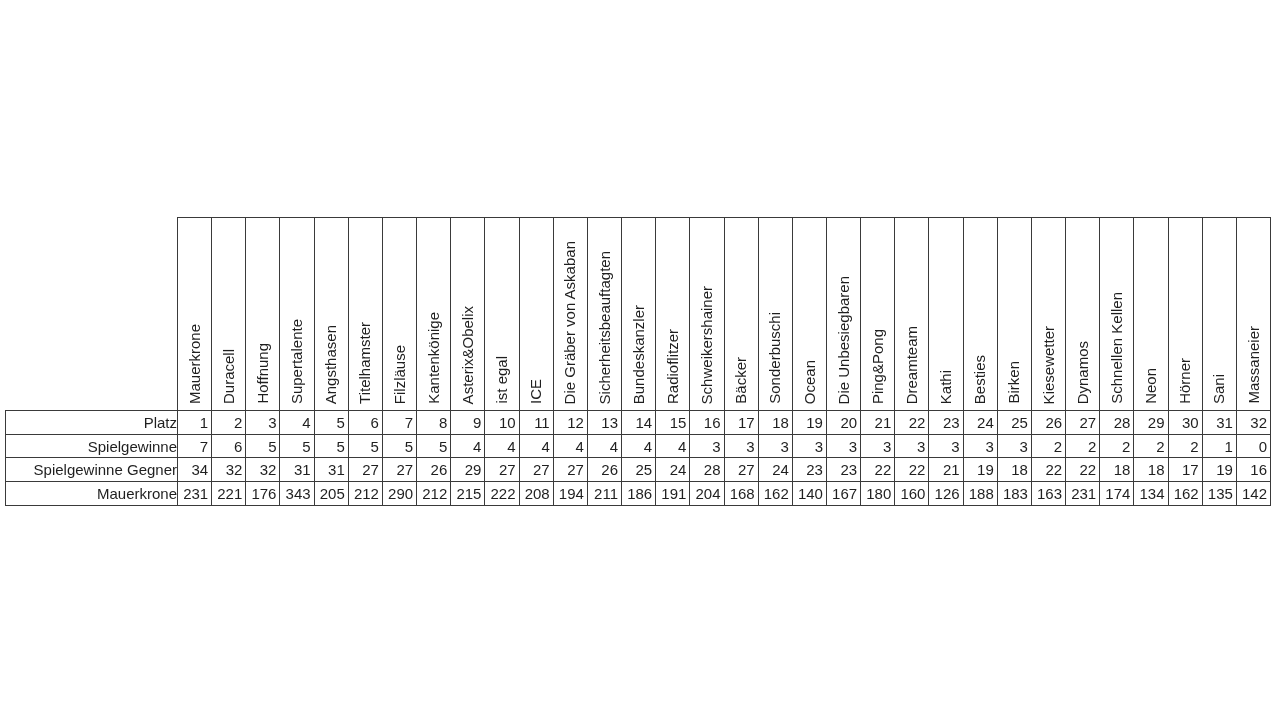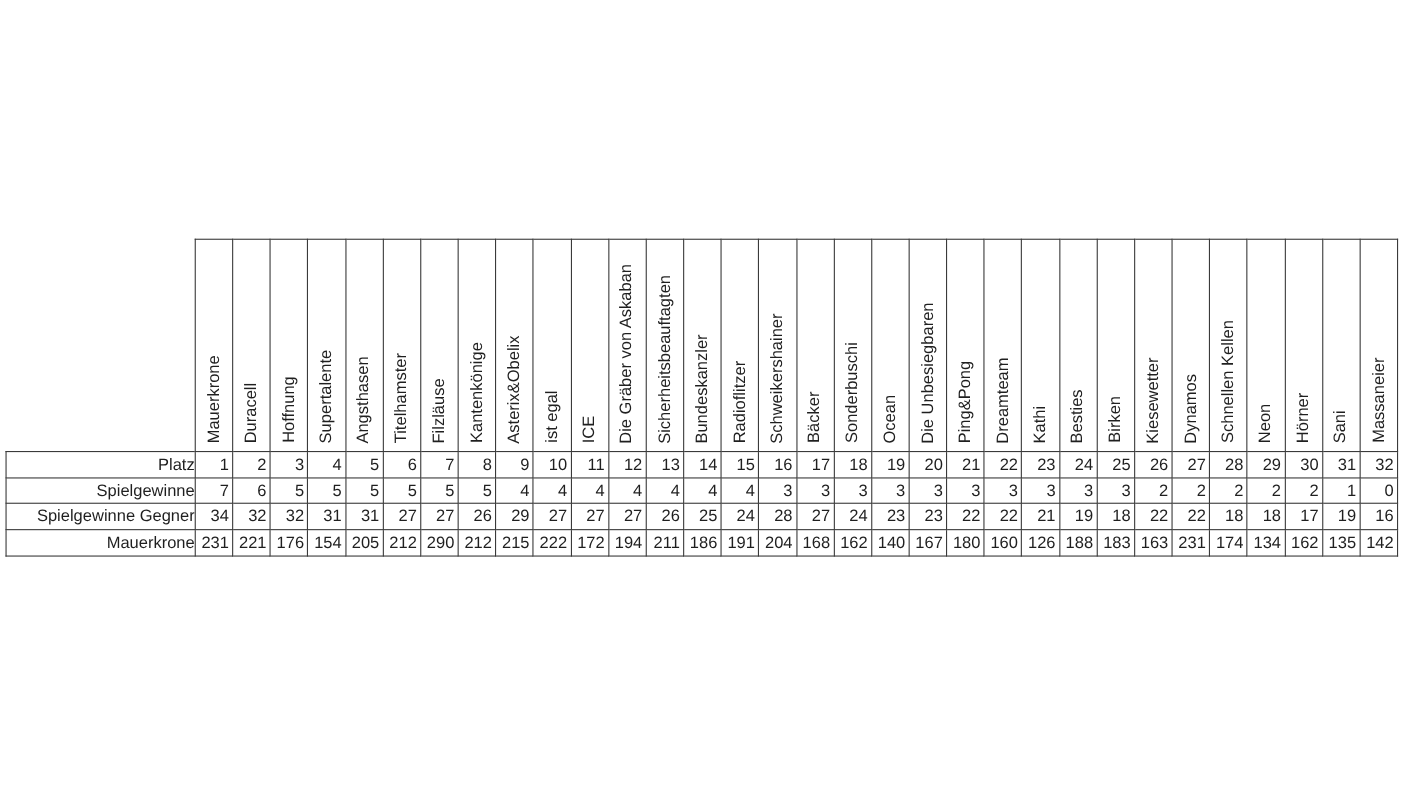--- a/index.html
+++ b/index.html
@@ -237,28 +237,28 @@
         <td class="val">18</td>
         <td class="val">17</td>
         <td class="val">19</td>
         <td class="val">16</td>
       </tr>
       <tr>
         <th class="rowlabel">Mauerkrone</th>
         <td class="val">231</td>
         <td class="val">221</td>
         <td class="val">176</td>
-        <td class="val">154</td>
+        <td class="val">343</td>
         <td class="val">205</td>
         <td class="val">212</td>
         <td class="val">290</td>
         <td class="val">212</td>
         <td class="val">215</td>
         <td class="val">222</td>
-        <td class="val">172</td>
+        <td class="val">208</td>
         <td class="val">194</td>
         <td class="val">211</td>
         <td class="val">186</td>
         <td class="val">191</td>
         <td class="val">204</td>
         <td class="val">168</td>
         <td class="val">162</td>
         <td class="val">140</td>
         <td class="val">167</td>
         <td class="val">180</td>

